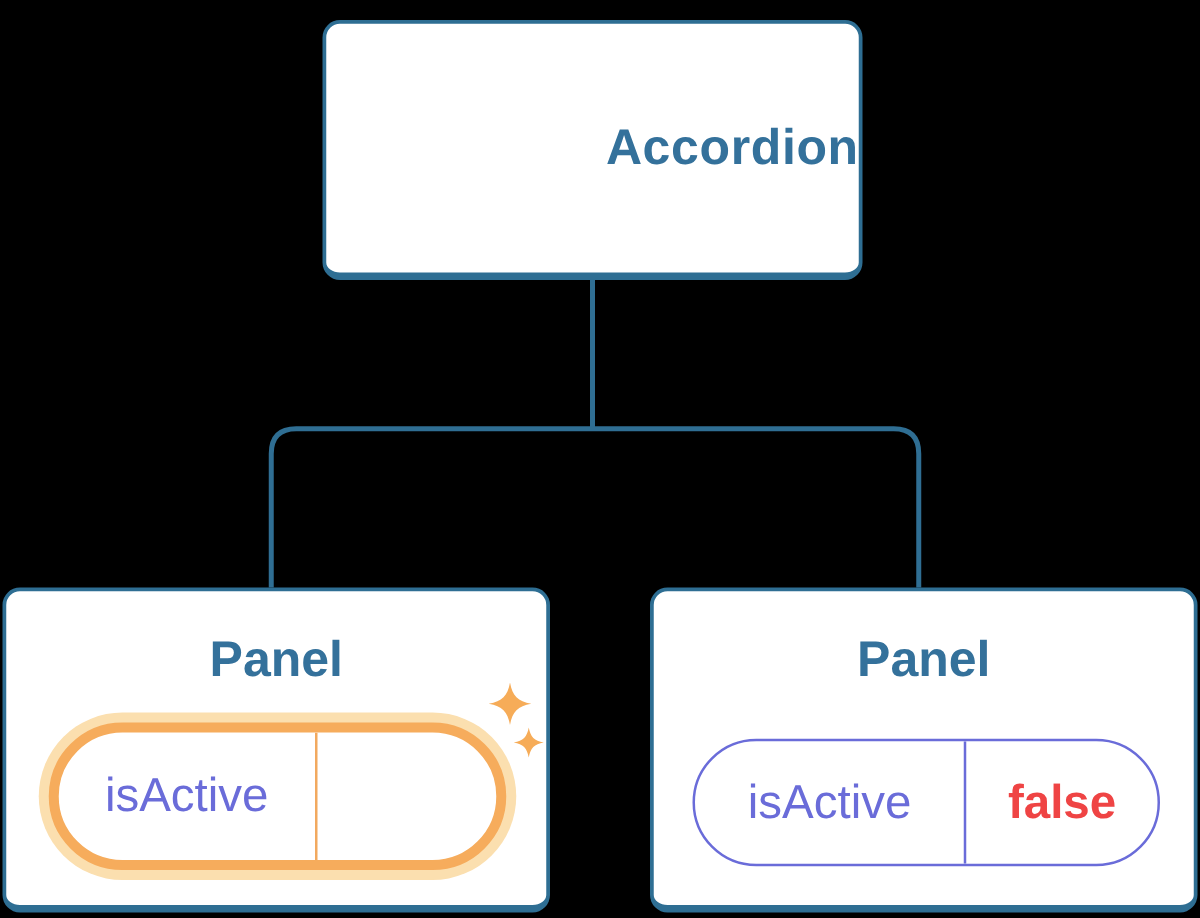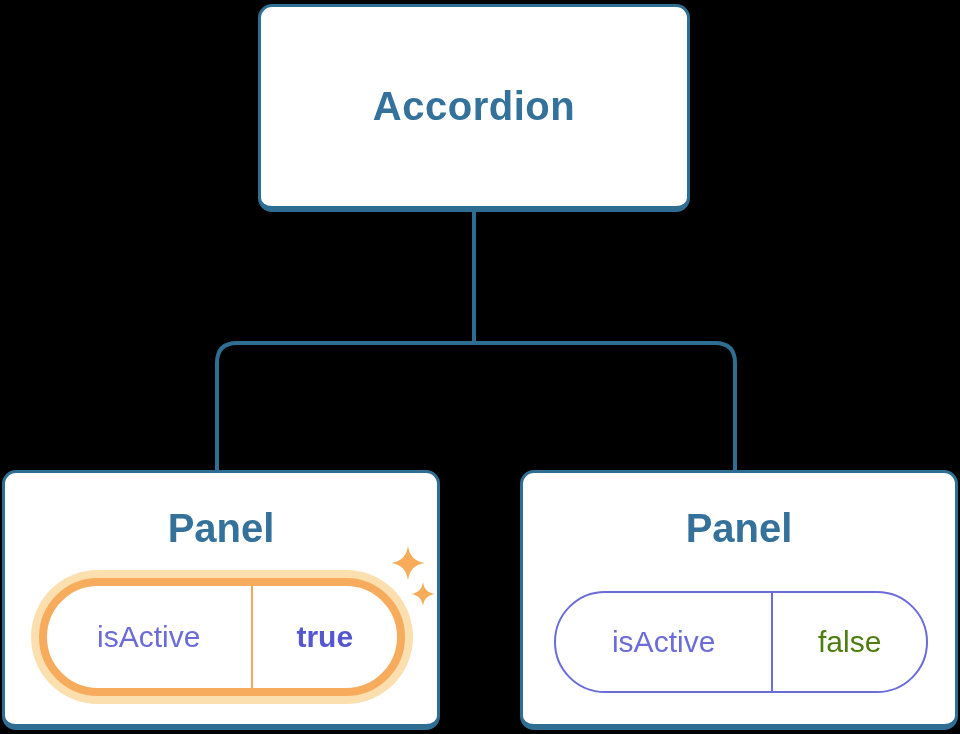--- a/index.html
+++ b/index.html
@@ -25,26 +25,26 @@
   .node {
     position: absolute;
     box-sizing: border-box;
     background: #ffffff;
     border: 3px solid #2E6E93;
     border-bottom-width: 6px;
     border-radius: 14px;
   }
   .accordion-node {
     left: 258px;
-    top: 4px;
+    top: 16px;
     width: 432px;
     height: 208px;
     display: flex;
     align-items: center;
-    justify-content: center;
+    justify-content: flex-end;
   }
   .node-label {
     font-size: 40px;
     font-weight: 600;
     color: #34719B;
     letter-spacing: 0.5px;
   }
   .panel-node-left {
     left: 2px;
     top: 470px;
@@ -89,34 +89,34 @@
     left: 31px;
     top: 118px;
     width: 374px;
     height: 102px;
     border: 2px solid #6A6CD9;
   }
   .pill-cell {
     display: flex;
     align-items: center;
     justify-content: center;
-    font-size: 30px;
+    font-size: 38px;
     text-align: center;
   }
   .pill-key {
     width: 58.5%;
     color: #6A6CD9;
     font-weight: 400;
   }
   .state-pill.active .pill-key { border-right: 2px solid #F2A95F; }
   .state-pill.inactive .pill-key { border-right: 2px solid #6A6CD9; }
   .pill-value {
     width: 41.5%;
-    color: #4d7c0f;
-    font-weight: 400;
+    color: #ef4444;
+    font-weight: 700;
   }
   .state-pill.active .pill-value {
     font-weight: 700;
     color: #5557D2;
   }
   .sparkles-svg {
     position: absolute;
     left: 368px;
     top: 60px;
     width: 72px;
@@ -136,21 +136,20 @@
 
   <div class="node accordion-node">
     <div class="node-label">Accordion</div>
   </div>
 
   <div class="node panel-node-left">
     <div class="panel-title">Panel</div>
 
     <div class="state-pill active">
       <div class="pill-cell pill-key">isActive</div>
-      <div class="pill-cell pill-value">true</div>
     </div>
 
     <svg class="sparkles-svg" viewBox="0 0 72 84" xmlns="http://www.w3.org/2000/svg">
       <path fill="#F6AC58" d="M35 13 C37 23.8, 41.2 28, 52 30 C41.2 32, 37 36.2, 35 47 C33 36.2, 28.8 32, 18 30 C28.8 28, 33 23.8, 35 13 Z"></path>
       <path fill="#F6AC58" d="M50 49 C51.4 56.6, 54.4 59.6, 62 61 C54.4 62.4, 51.4 65.4, 50 73 C48.6 65.4, 45.6 62.4, 38 61 C45.6 59.6, 48.6 56.6, 50 49 Z"></path>
     </svg>
   </div>
 
   <div class="node panel-node-right">
     <div class="panel-title">Panel</div>

